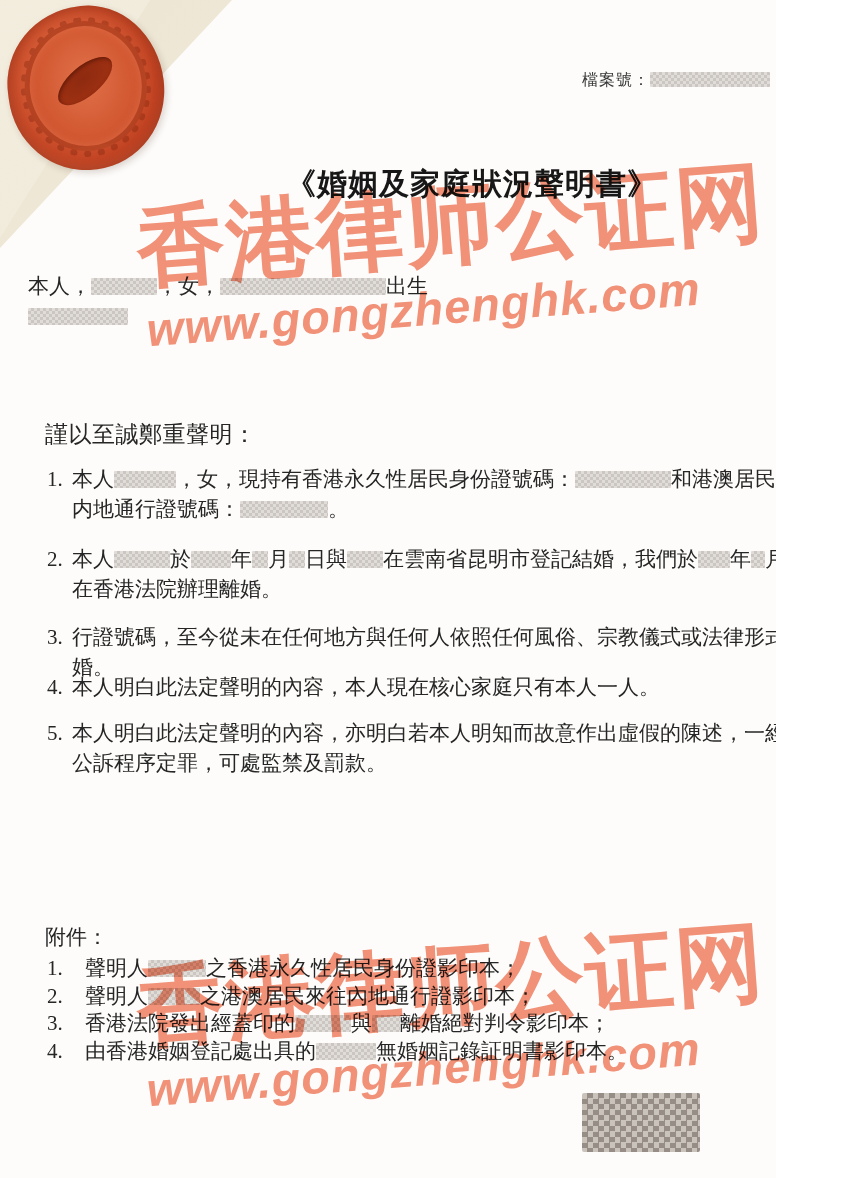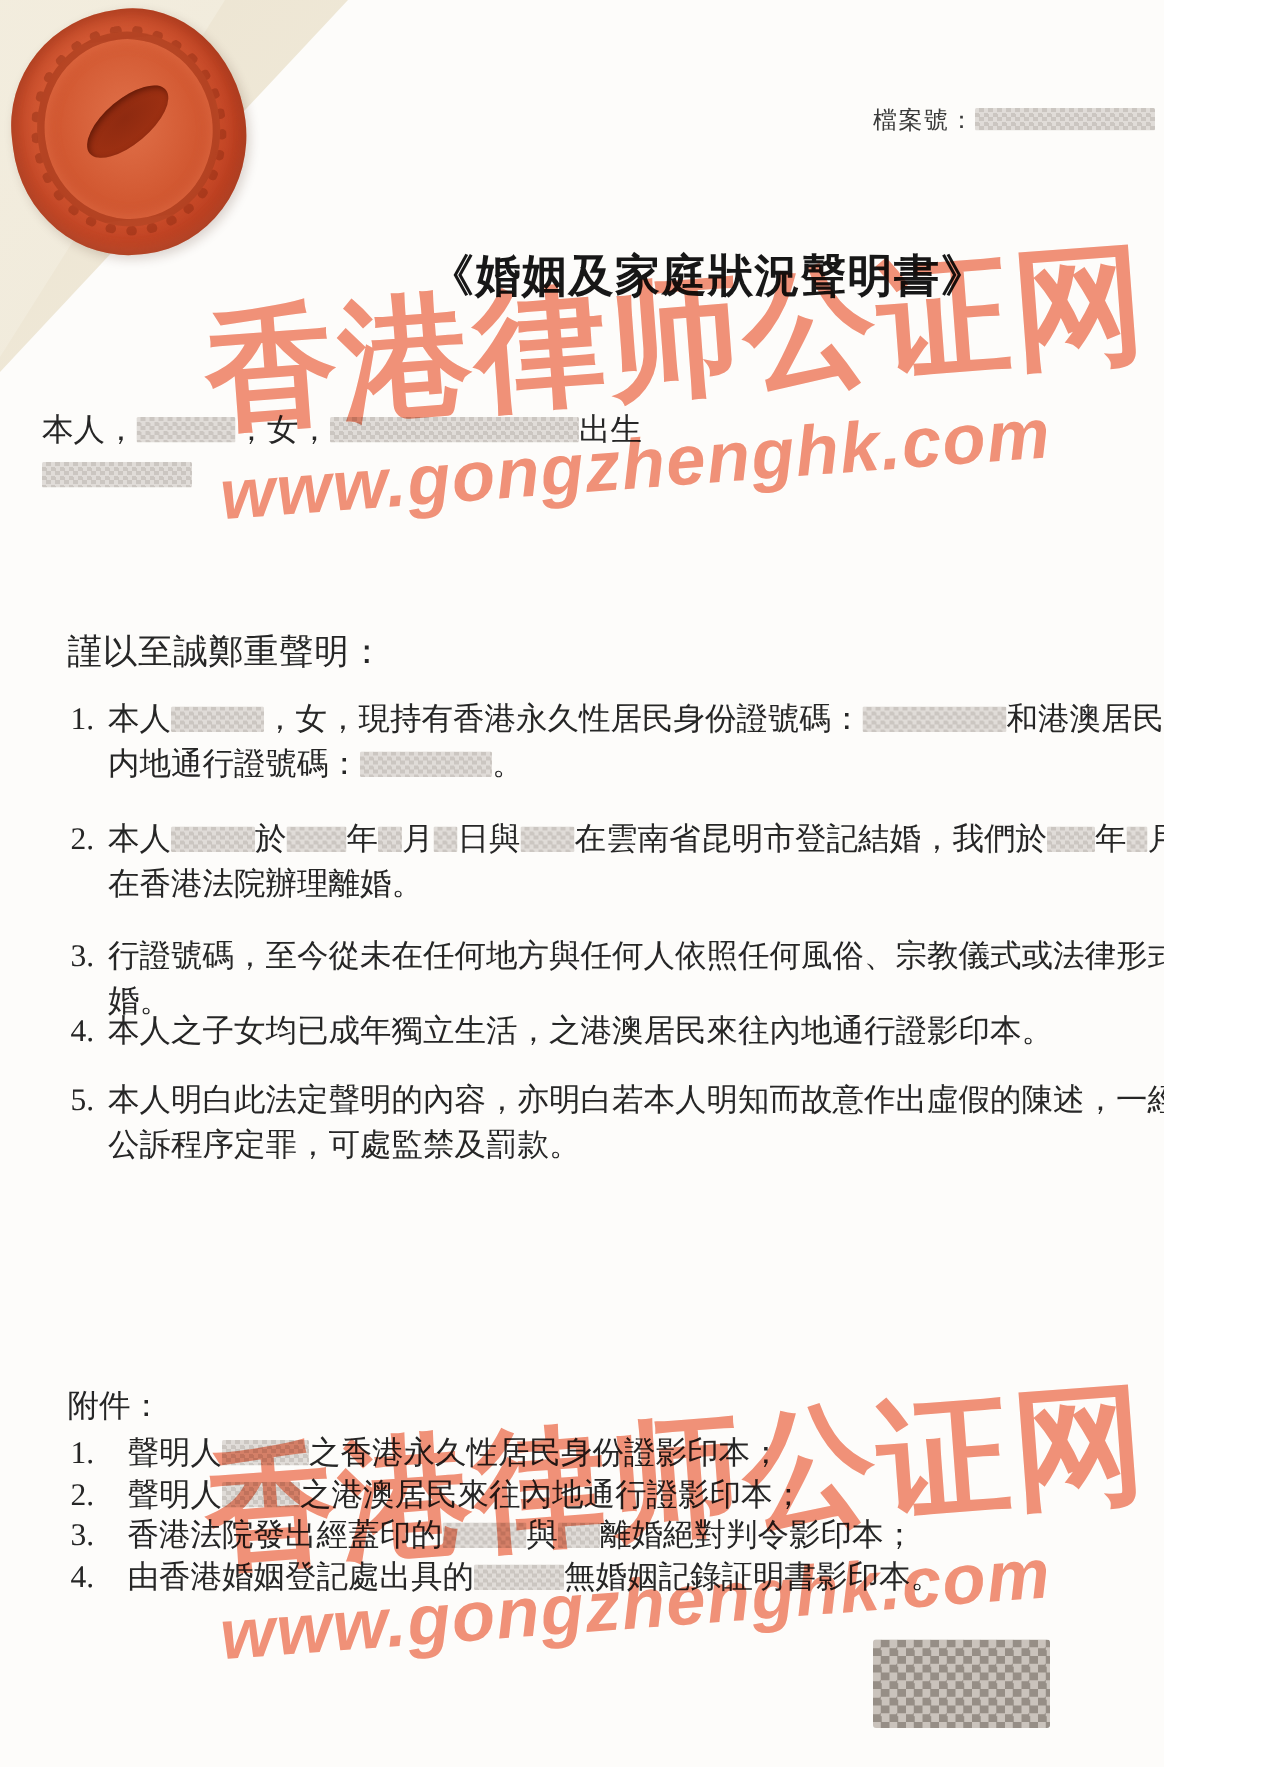--- a/index.html
+++ b/index.html
@@ -210,21 +210,21 @@
     <div class="li-text"><span>本人</span><span class="rdx" style="width:56px;"></span><span>於</span><span class="rdx" style="width:40px;"></span><span>年</span><span class="rdx" style="width:16px;"></span><span>月</span><span class="rdx" style="width:16px;"></span><span>日與</span><span class="rdx" style="width:36px;"></span><span>在雲南省昆明市登記結婚，我們於</span><span class="rdx" style="width:32px;"></span><span>年</span><span class="rdx" style="width:14px;"></span><span>月</span><span class="rdx" style="width:16px;"></span><span>日在香港法院辦理離婚。</span></div>
   </div>
 
   <div class="abs list-item" id="it3">
     <span class="num">3.</span>
     <div class="li-text">行證號碼，至今從未在任何地方與任何人依照任何風俗、宗教儀式或法律形式結婚。</div>
   </div>
 
   <div class="abs list-item" id="it4">
     <span class="num">4.</span>
-    <div class="li-text">本人之子女均已成年獨立生活，之港澳居民來往內地通行證影印本。</div>
+    <div class="li-text">本人明白此法定聲明的內容，本人現在核心家庭只有本人一人。</div>
   </div>
 
   <div class="abs list-item" id="it5">
     <span class="num">5.</span>
     <div class="li-text">本人明白此法定聲明的內容，亦明白若本人明知而故意作出虛假的陳述，一經循公訴程序定罪，可處監禁及罰款。</div>
   </div>
 
   <div class="abs att-label">附件：</div>
 
   <div class="abs att-item" id="at1">

